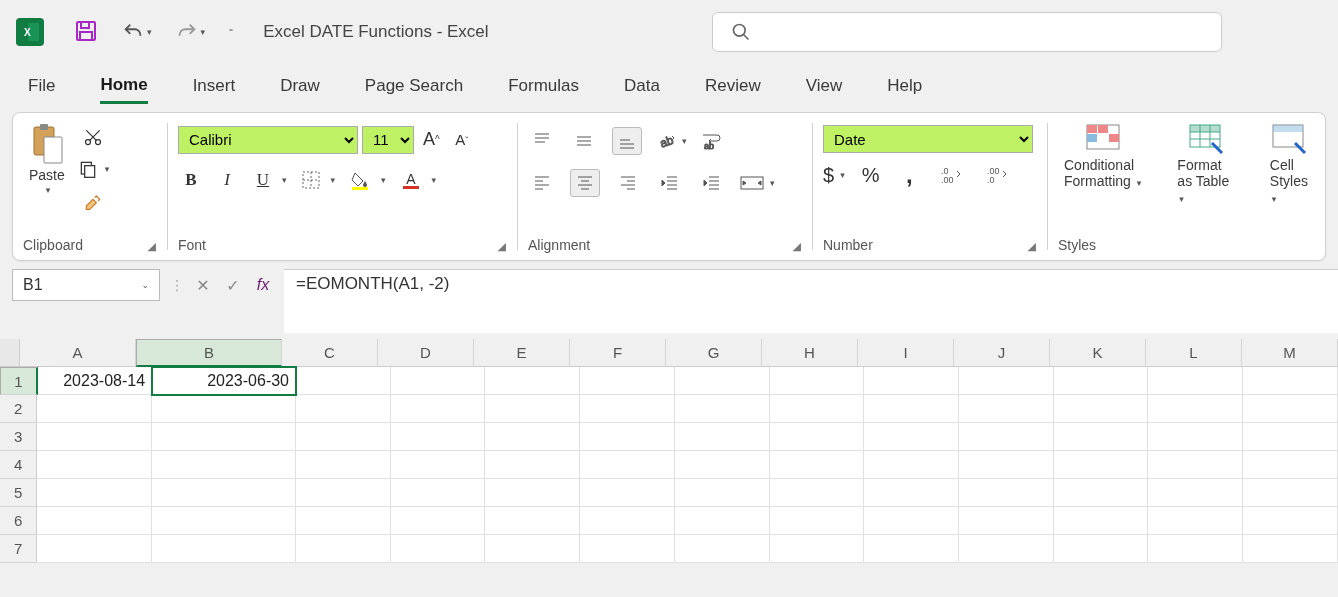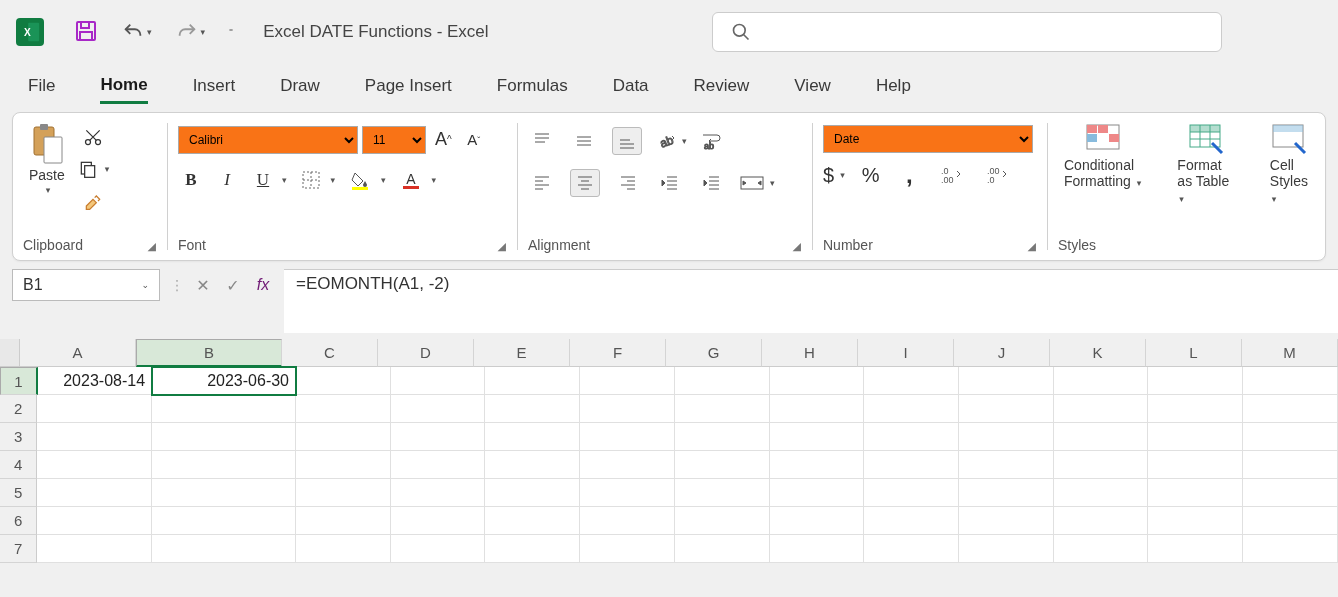--- a/index.html
+++ b/index.html
@@ -26,23 +26,23 @@
 .ribbon { background: #fff; margin: 4px 12px 0 12px; border-radius: 8px; border: 1px solid #d0d0d0; display: flex; height: 149px; box-shadow: 0 1px 2px rgba(0,0,0,0.05); }
 .rgroup { display: flex; flex-direction: column; padding: 6px 10px 4px 10px; position: relative; }
 .rgroup:not(:last-child)::after { content: ''; position: absolute; right: 0; top: 10px; bottom: 10px; width: 1px; background: #d0d0d0; }
 .rgroup-body { flex: 1; display: flex; align-items: flex-start; gap: 6px; }
 .rgroup-label { text-align: left; font-size: 14px; color: #555; padding: 3px 0; position: relative; }
 .rgroup-launcher { position: absolute; right: 2px; bottom: 3px; font-size: 11px; color: #777; cursor: pointer; }
 .vstack { display: flex; flex-direction: column; gap: 4px; }
 .hstack { display: flex; align-items: center; gap: 4px; }
 .btn-lg { display: flex; flex-direction: column; align-items: center; justify-content: center; padding: 4px 6px; cursor: pointer; gap: 2px; font-size: 14px; color: #3a3a3a; }
 .btn-sm { padding: 4px 5px; cursor: pointer; display: flex; align-items: center; justify-content: center; min-width: 26px; min-height: 26px; }
-.sel { border: 1px solid #aaa; background: #f97316; font-size: 12px; padding: 3px 6px; height: 28px; }
+.sel { border: 1px solid #aaa; background: #bef264; font-size: 15px; padding: 3px 6px; height: 28px; }
 .sel.font { width: 180px; }
-.sel.size { width: 64px; }
+.sel.size { width: 52px; }
 .sel.numfmt { width: 210px; }
 .paste-icon { width: 34px; height: 42px; }
 .clip-icon { width: 22px; height: 20px; }
 .bold-b { font-weight: bold; font-size: 17px; font-family: 'Times New Roman', serif; }
 .ital-i { font-style: italic; font-size: 17px; font-family: 'Times New Roman', serif; }
 .under-u { text-decoration: underline; font-size: 17px; font-family: 'Times New Roman', serif; }
 .align-ic { width: 18px; height: 18px; }
 .styles-ic { width: 36px; height: 32px; }
 
 
@@ -111,21 +111,21 @@
         <path d="M21 21l-6-6"></path>
       </svg>
   </div>
 </div>
 
 <div class="tabs" id="tabs-row">
     <div class="tab">File</div>
     <div class="tab active">Home</div>
     <div class="tab">Insert</div>
     <div class="tab">Draw</div>
-    <div class="tab">Page Insert</div>
+    <div class="tab">Page Search</div>
     <div class="tab">Formulas</div>
     <div class="tab">Data</div>
     <div class="tab">Review</div>
     <div class="tab">View</div>
     <div class="tab">Help</div>
   </div>
 
 <div class="ribbon">
 
   <div class="rgroup" style="width:155px">

